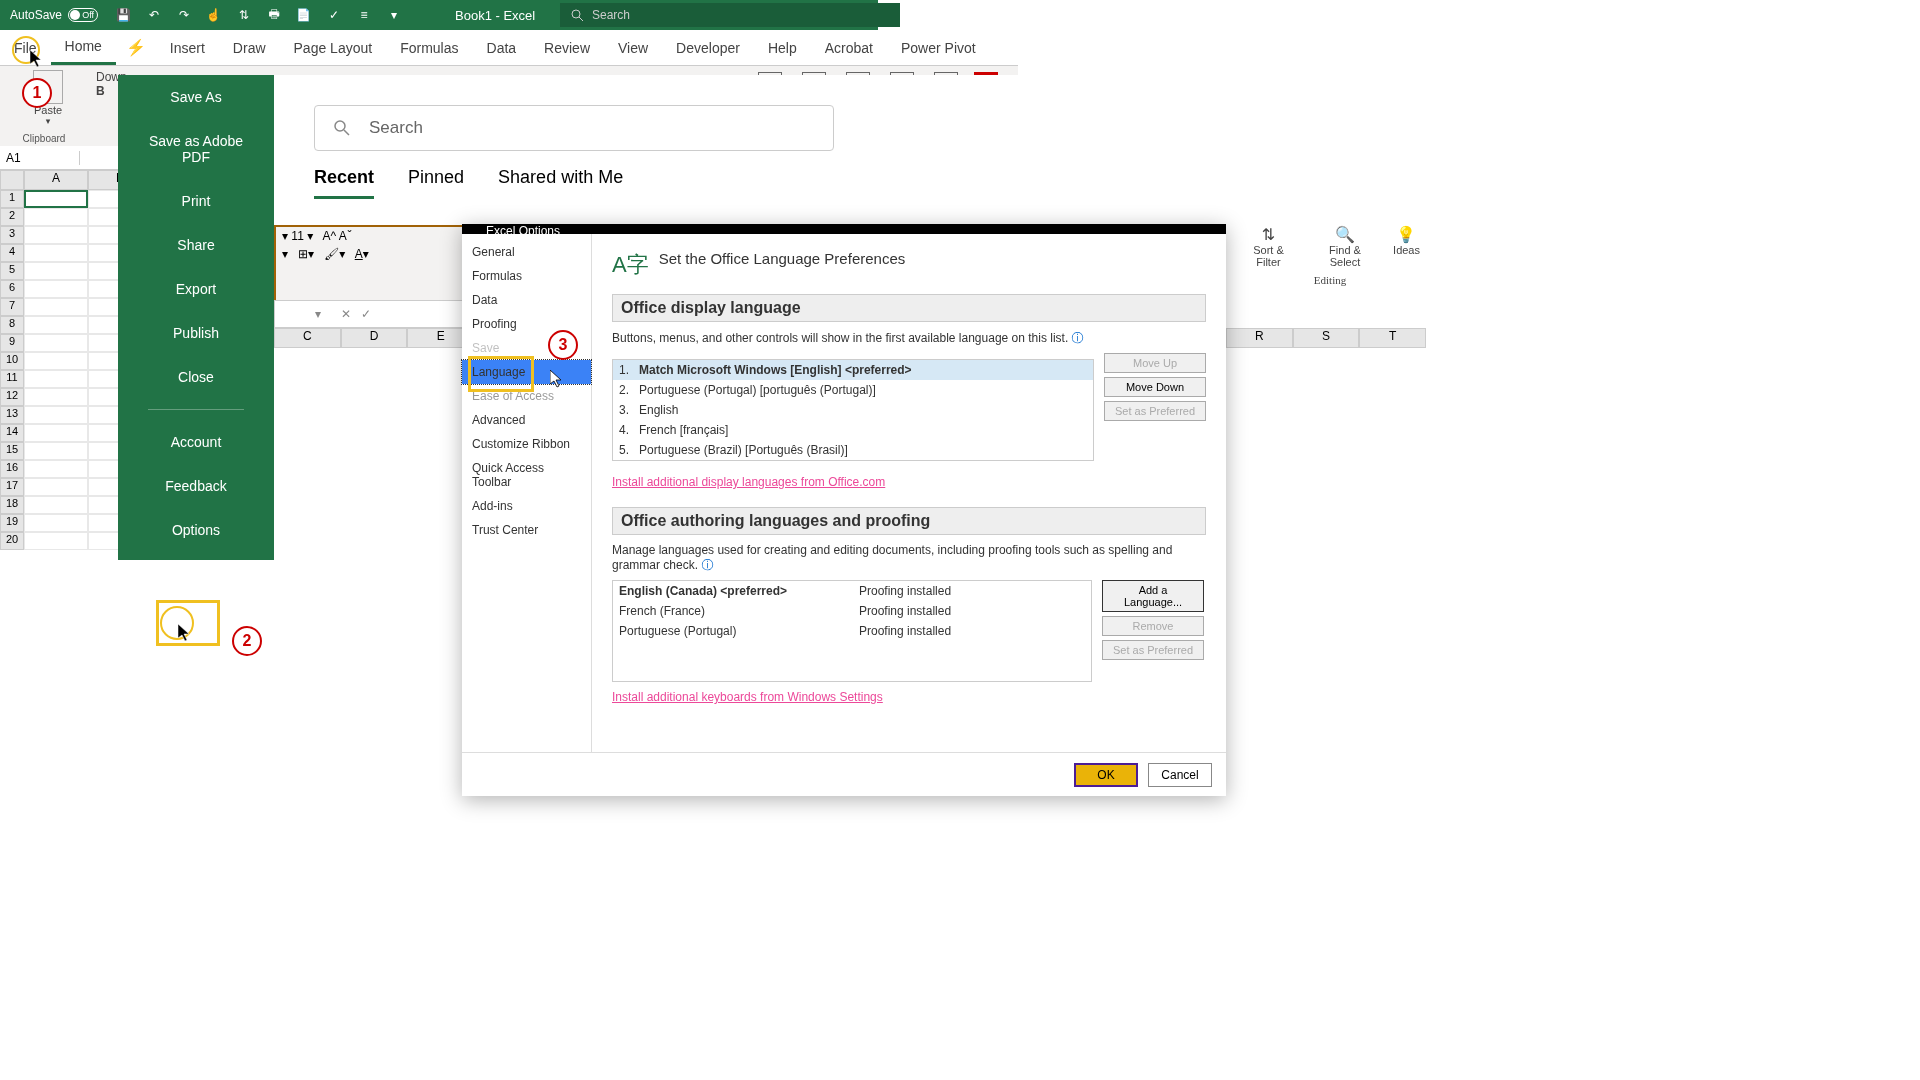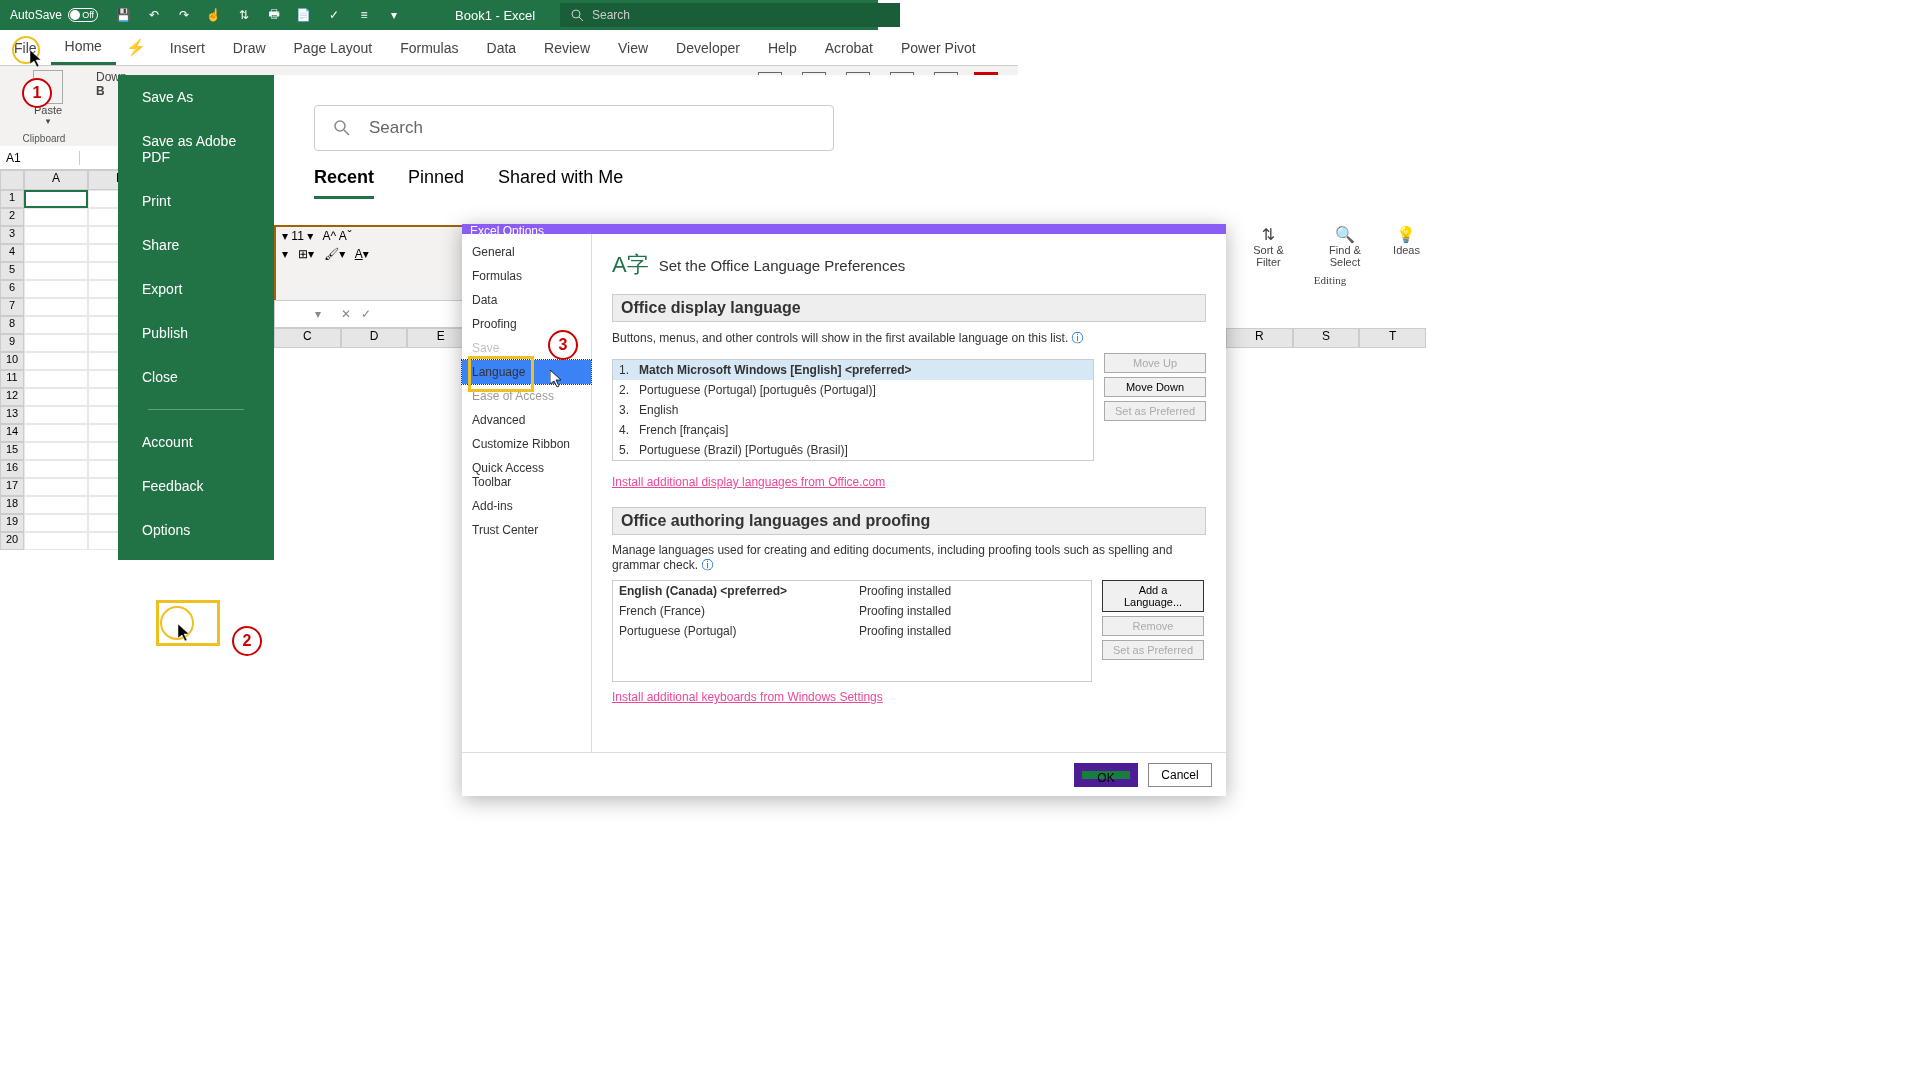--- a/index.html
+++ b/index.html
@@ -47,64 +47,64 @@
 .col-headers .col { width: 64px; background: #e6e6e6; border: 1px solid #ccc; text-align: center; font-size: 12px; }
 .rows { display: flex; }
 .row-headers { display: flex; flex-direction: column; }
 .row-headers .rh { width: 24px; height: 18px; background: #e6e6e6; border: 1px solid #ccc; text-align: center; font-size: 11px; }
 .cells { display: flex; flex-direction: column; }
 .cell-row { display: flex; }
 .cell { width: 64px; height: 18px; border: 1px solid #e8e8e8; }
 .cell.selected { border: 2px solid #217346; }
 
 
-.file-menu { position: absolute; left: 118px; top: 75px; width: 156px; background: #217346; color: #fff; z-index: 10; padding-bottom: 8px; }
+.file-menu { position: absolute; left: 118px; top: 75px; width: 156px; background: #217346; color: #fff; z-index: 10; padding-bottom: 8px; text-align: center; }
 .file-menu-item { padding: 14px 24px; font-size: 14px; cursor: pointer; }
 .file-menu-item.options { position: relative; }
 .file-menu-sep { border-top: 1px solid rgba(255,255,255,0.3); margin: 10px 30px; }
 
 
 .backstage { position: absolute; left: 274px; top: 75px; width: 862px; height: 150px; background: #fff; z-index: 9; padding: 30px 40px 0 40px; }
 .bs-search { width: 520px; height: 46px; border: 1px solid #ccc; border-radius: 4px; display: flex; align-items: center; padding: 0 18px; font-size: 17px; color: #666; }
 .bs-search svg { margin-right: 18px; }
 .bs-tabs { display: flex; gap: 34px; margin-top: 16px; font-size: 18px; }
 .bs-tab { padding-bottom: 8px; }
 .bs-tab.active { border-bottom: 3px solid #217346; font-weight: 600; }
 
 
 .mid-ribbon { position: absolute; left: 274px; top: 225px; width: 200px; height: 108px; background: #f3f2f1; z-index: 5; border: 2px solid #a16207; }
 .mid-ribbon .fs { font-size: 12px; padding: 2px 6px; }
 .mid-ribbon .label { position: absolute; bottom: 2px; left: 40px; font-size: 10px; }
 
 
 .options-dialog { position: absolute; left: 462px; top: 224px; width: 764px; height: 572px; background: #fff; z-index: 20; box-shadow: 0 4px 20px rgba(0,0,0,0.3); display: flex; flex-direction: column; }
-.dlg-title { background: #8b5cf6; color: #fff; height: 10px; font-size: 12px; padding-left: 8px; display: flex; align-items: flex-start; overflow: hidden; }
+.dlg-title { background: #000000; color: #fff; height: 10px; font-size: 12px; padding-left: 24px; display: flex; align-items: flex-start; overflow: hidden; }
 .dlg-body { flex: 1; display: flex; }
 .dlg-nav { width: 130px; border-right: 1px solid #ddd; padding: 6px 0; }
 .dlg-nav-item { padding: 5px 10px; font-size: 12px; color: #333; cursor: pointer; }
 .dlg-nav-item.selected { background: #3b82f6; outline: 1px dotted #333; }
 .dlg-content { flex: 1; padding: 16px 20px; font-size: 12px; color: #333; overflow: auto; }
-.dlg-section-title { font-size: 15px; margin-bottom: 14px; display: flex; align-items: center; gap: 10px; }
+.dlg-section-title { font-size: 15px; margin-bottom: 14px; display: flex; gap: 10px; }
 .section-bar { background: #eee; border: 1px solid #ccc; padding: 4px 8px; font-size: 16px; font-weight: 600; margin: 8px 0; }
 .lang-list { border: 1px solid #ccc; margin: 6px 0; }
 .lang-row { padding: 3px 6px; font-size: 12px; display: flex; }
 .lang-row strong { font-weight: 700; }
 .lang-row.highlight { background: #d6e8f5; }
 .lang-num { width: 20px; }
 .side-btns { display: flex; flex-direction: column; gap: 4px; }
 .side-btns button { font-size: 11px; padding: 3px 8px; background: #f0f0f0; border: 1px solid #aaa; width: 102px; }
 .side-btns button:disabled { color: #aaa; }
 .lang-flex { display: flex; gap: 10px; align-items: flex-start; }
 .link { color: #ec4899; text-decoration: underline; font-size: 12px; margin-top: 8px; display: inline-block; }
 .auth-grid { border: 1px solid #ccc; width: 480px; }
 .auth-grid .ar { display: flex; padding: 3px 6px; font-size: 12px; }
 .auth-grid .ar .c1 { width: 240px; }
 .dlg-footer { height: 44px; border-top: 1px solid #ddd; display: flex; justify-content: flex-end; align-items: center; gap: 10px; padding: 0 14px; }
 .dlg-footer button { width: 64px; height: 24px; font-size: 12px; }
-.dlg-footer .ok { border: 8px solid #4c1d95; background: #15803d; }
+.dlg-footer .ok { border: 2px solid #4c1d95; background: #eab308; }
 .dlg-footer .cancel { border: 1px solid #888; background: #fff; }
 
 
 .badge { position: absolute; width: 30px; height: 30px; border: 2px solid #c00; border-radius: 50%; background: #fff; color: #c00; font-weight: 700; font-size: 16px; display: flex; align-items: center; justify-content: center; z-index: 30; }
 .highlight-box { position: absolute; border: 3px solid #f0c020; z-index: 29; pointer-events: none; }
 .highlight-circle { position: absolute; border: 2px solid #f0c020; border-radius: 50%; z-index: 29; pointer-events: none; }
 .cursor { position: absolute; z-index: 31; }
 
 
 .editing-group { position: absolute; left: 1240px; top: 225px; width: 180px; height: 62px; font-size: 11px; text-align: center; color: #444; }

